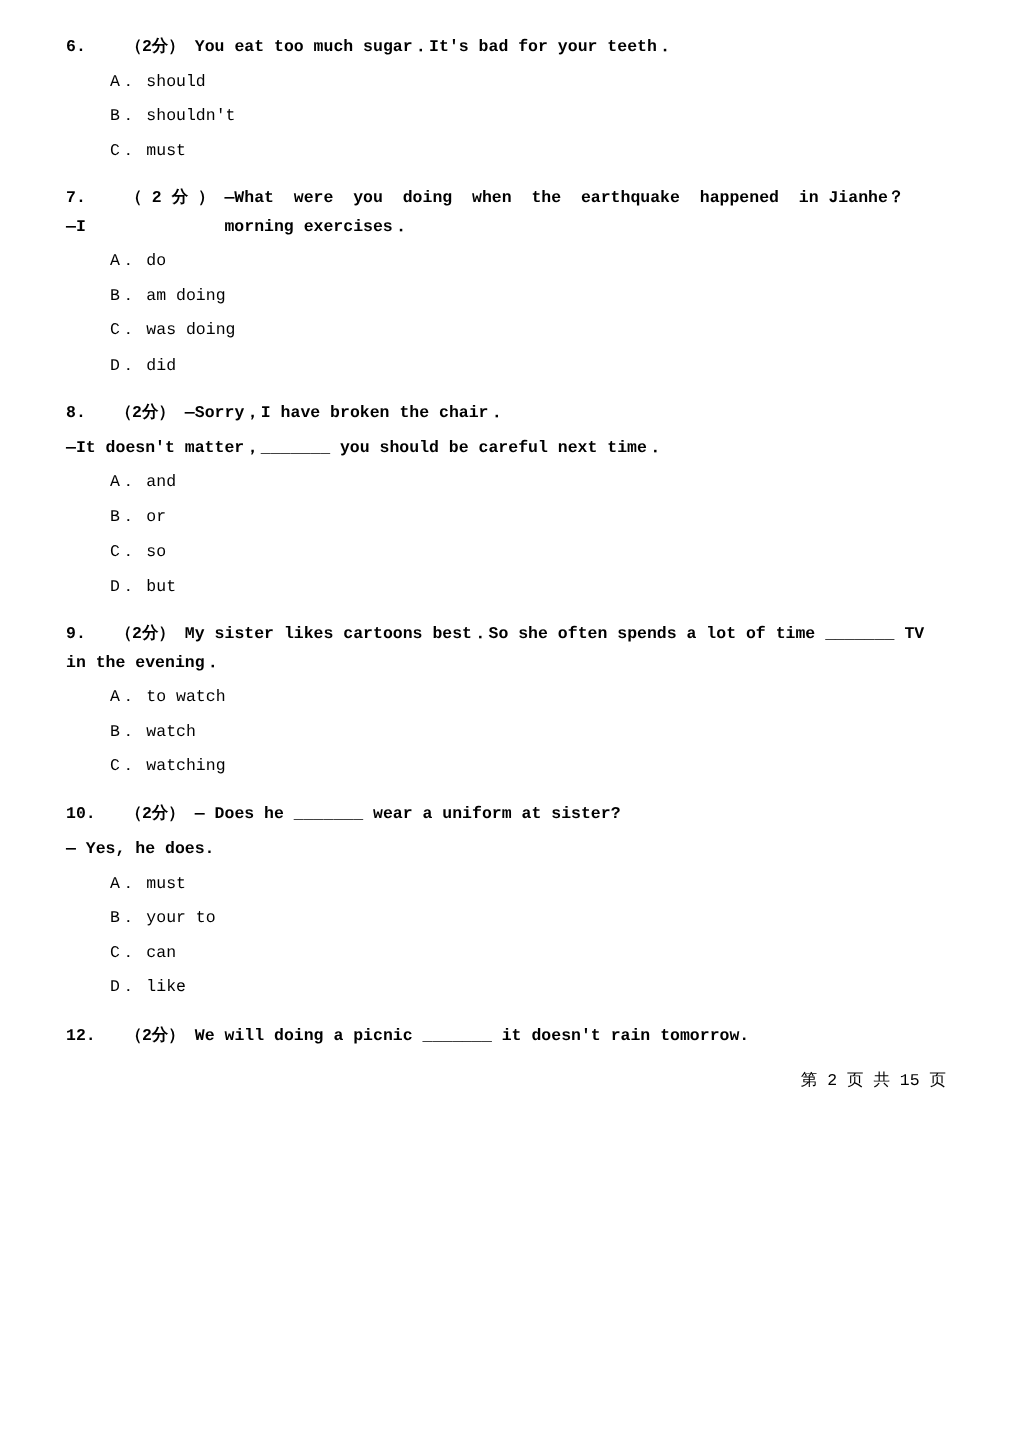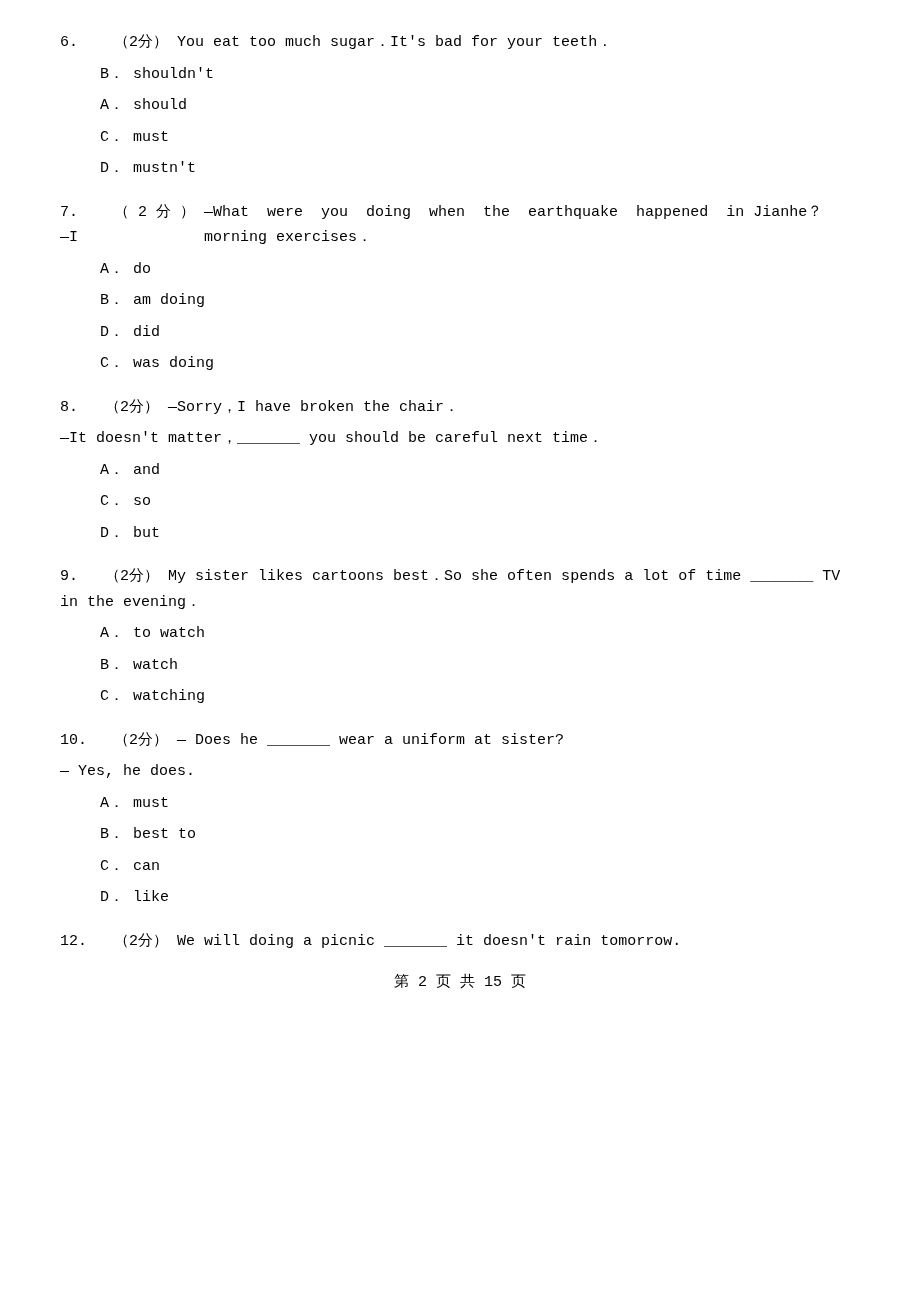--- a/index.html
+++ b/index.html
@@ -15,98 +15,99 @@
       font-size: 15px;
       color: #000000;
       padding: 30px 60px 40px 60px;
     }
     .question-block {
       margin-bottom: 18px;
     }
     .question-line {
       margin-bottom: 6px;
       line-height: 1.7;
+      font-weight: bold;
     }
     .option-line {
       margin-left: 40px;
       margin-bottom: 6px;
       line-height: 1.7;
     }
     .page-footer {
-      text-align: center;
+      text-align: right;
       margin-top: 14px;
       font-size: 15px;
     }
   </style>
 </head>
 <body>
 
 <div class="question-block">
   <div class="question-line">
     <span>6.</span>
     &nbsp;&nbsp;
     <span>（2分）</span>
     <span>You        eat too much sugar．It's bad for your teeth．</span>
   </div>
   <div class="option-line">
+    <span>A．</span>
+    <span>should</span>
+  </div>
+  <div class="option-line">
     <span>B．</span>
     <span>shouldn't</span>
   </div>
   <div class="option-line">
-    <span>A．</span>
-    <span>should</span>
-  </div>
-  <div class="option-line">
     <span>C．</span>
     <span>must</span>
-  </div>
-  <div class="option-line">
-    <span>D．</span>
-    <span>mustn't</span>
   </div>
 </div>
 
 <div class="question-block">
   <div class="question-line">
     <span>7.</span>
     &nbsp;&nbsp;
     <span>（ 2 分 ）</span>
     —What&nbsp;&nbsp;were&nbsp;&nbsp;you&nbsp;&nbsp;doing&nbsp;&nbsp;when&nbsp;&nbsp;the&nbsp;&nbsp;earthquake&nbsp;&nbsp;happened&nbsp;&nbsp;in Jianhe？　　—I&nbsp;&nbsp;&nbsp;&nbsp;&nbsp;&nbsp;&nbsp;&nbsp;&nbsp;&nbsp;&nbsp;&nbsp;&nbsp; morning exercises．
   </div>
   <div class="option-line">
     <span>A．</span>
     <span>do</span>
   </div>
   <div class="option-line">
     <span>B．</span>
     <span>am doing</span>
   </div>
   <div class="option-line">
+    <span>C．</span>
+    <span>was doing</span>
+  </div>
+  <div class="option-line">
     <span>D．</span>
     <span>did</span>
-  </div>
-  <div class="option-line">
-    <span>C．</span>
-    <span>was doing</span>
   </div>
 </div>
 
 <div class="question-block">
   <div class="question-line">
     <span>8.</span>
     &nbsp;
     <span>（2分）</span>
     <span>—Sorry，I have broken the chair．</span>
   </div>
   <div class="question-line">
     <span>—It doesn't matter，_______ you should be careful next time．</span>
   </div>
   <div class="option-line">
     <span>A．</span>
     <span>and</span>
+  </div>
+  <div class="option-line">
+    <span>B．</span>
+    <span>or</span>
   </div>
   <div class="option-line">
     <span>C．</span>
     <span>so</span>
   </div>
   <div class="option-line">
     <span>D．</span>
     <span>but</span>
   </div>
 </div>
@@ -141,21 +142,21 @@
   </div>
   <div class="question-line">
     <span>— Yes, he does.</span>
   </div>
   <div class="option-line">
     <span>A．</span>
     <span>must</span>
   </div>
   <div class="option-line">
     <span>B．</span>
-    <span>best to</span>
+    <span>your to</span>
   </div>
   <div class="option-line">
     <span>C．</span>
     <span>can</span>
   </div>
   <div class="option-line">
     <span>D．</span>
     <span>like</span>
   </div>
 </div>

